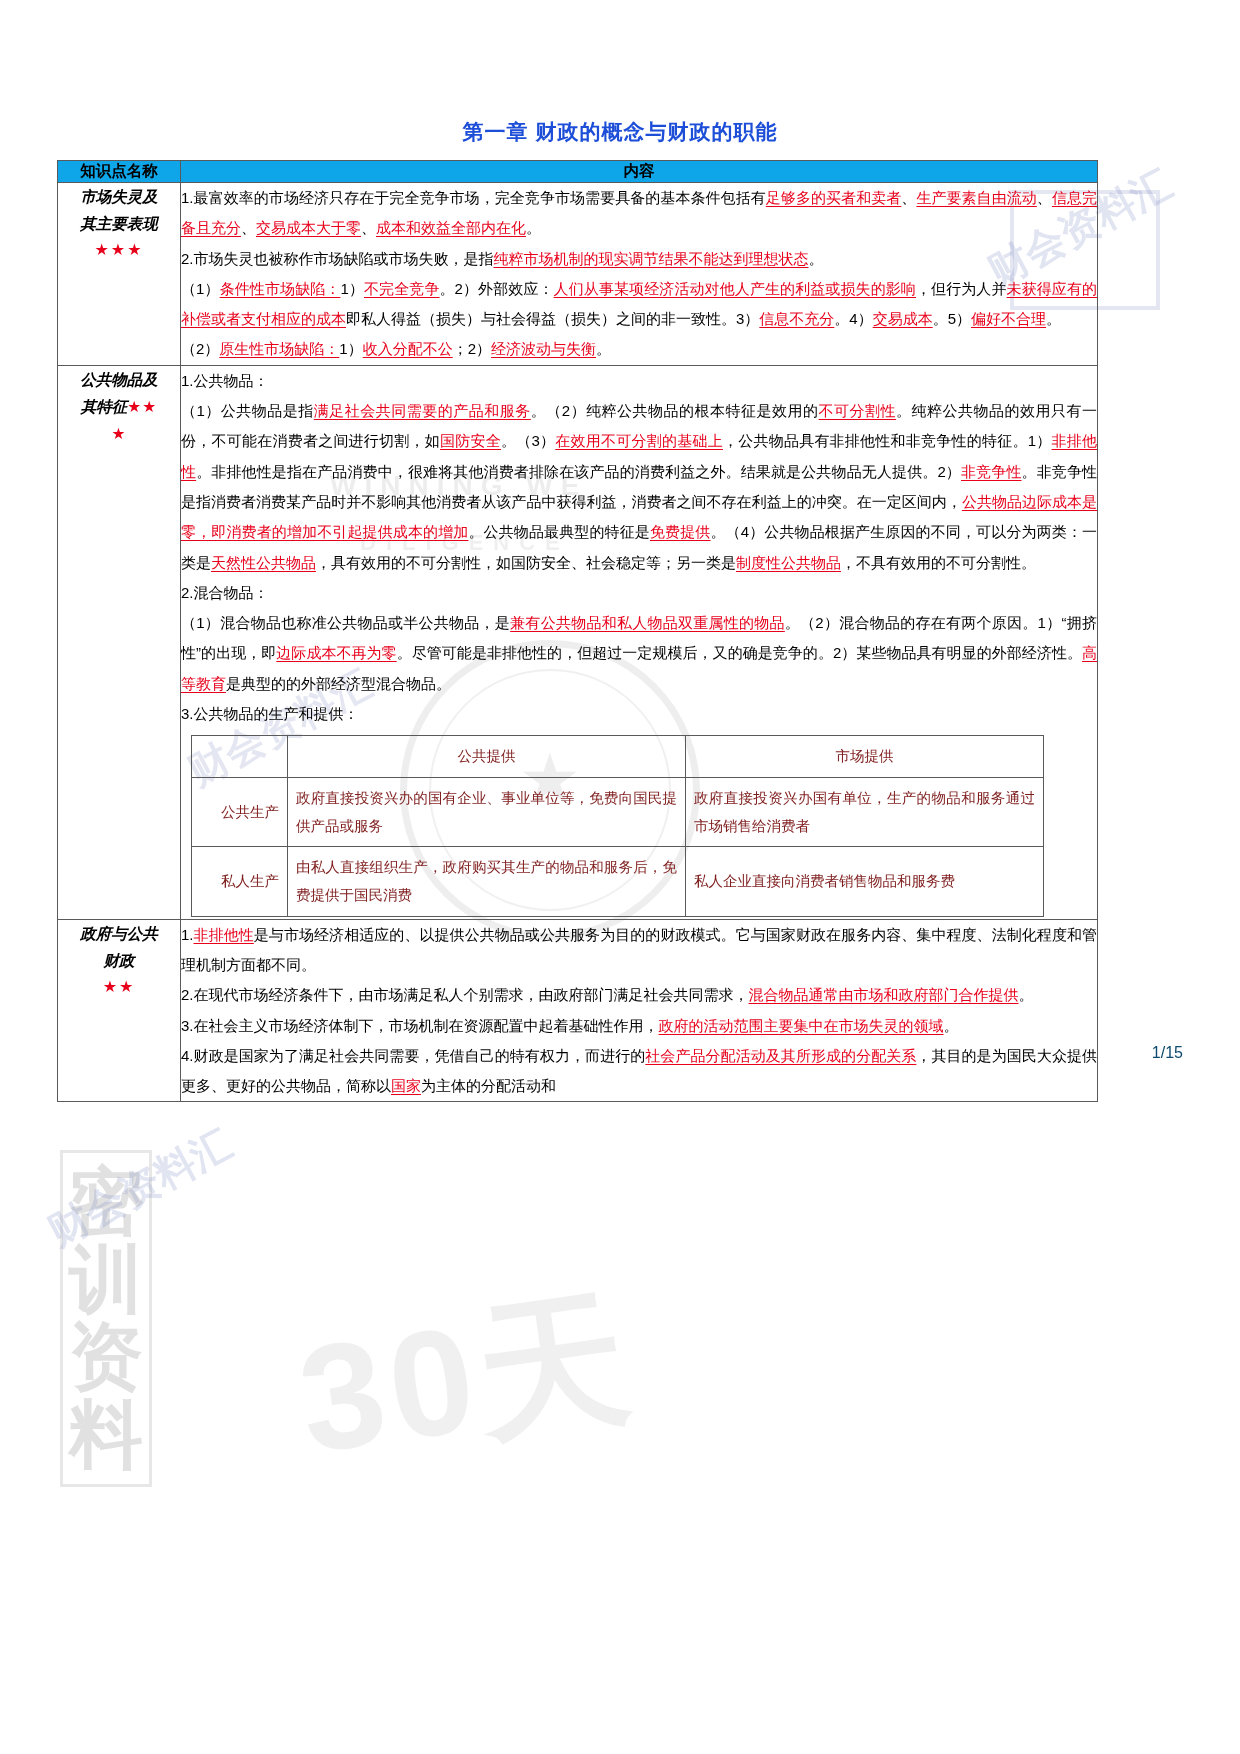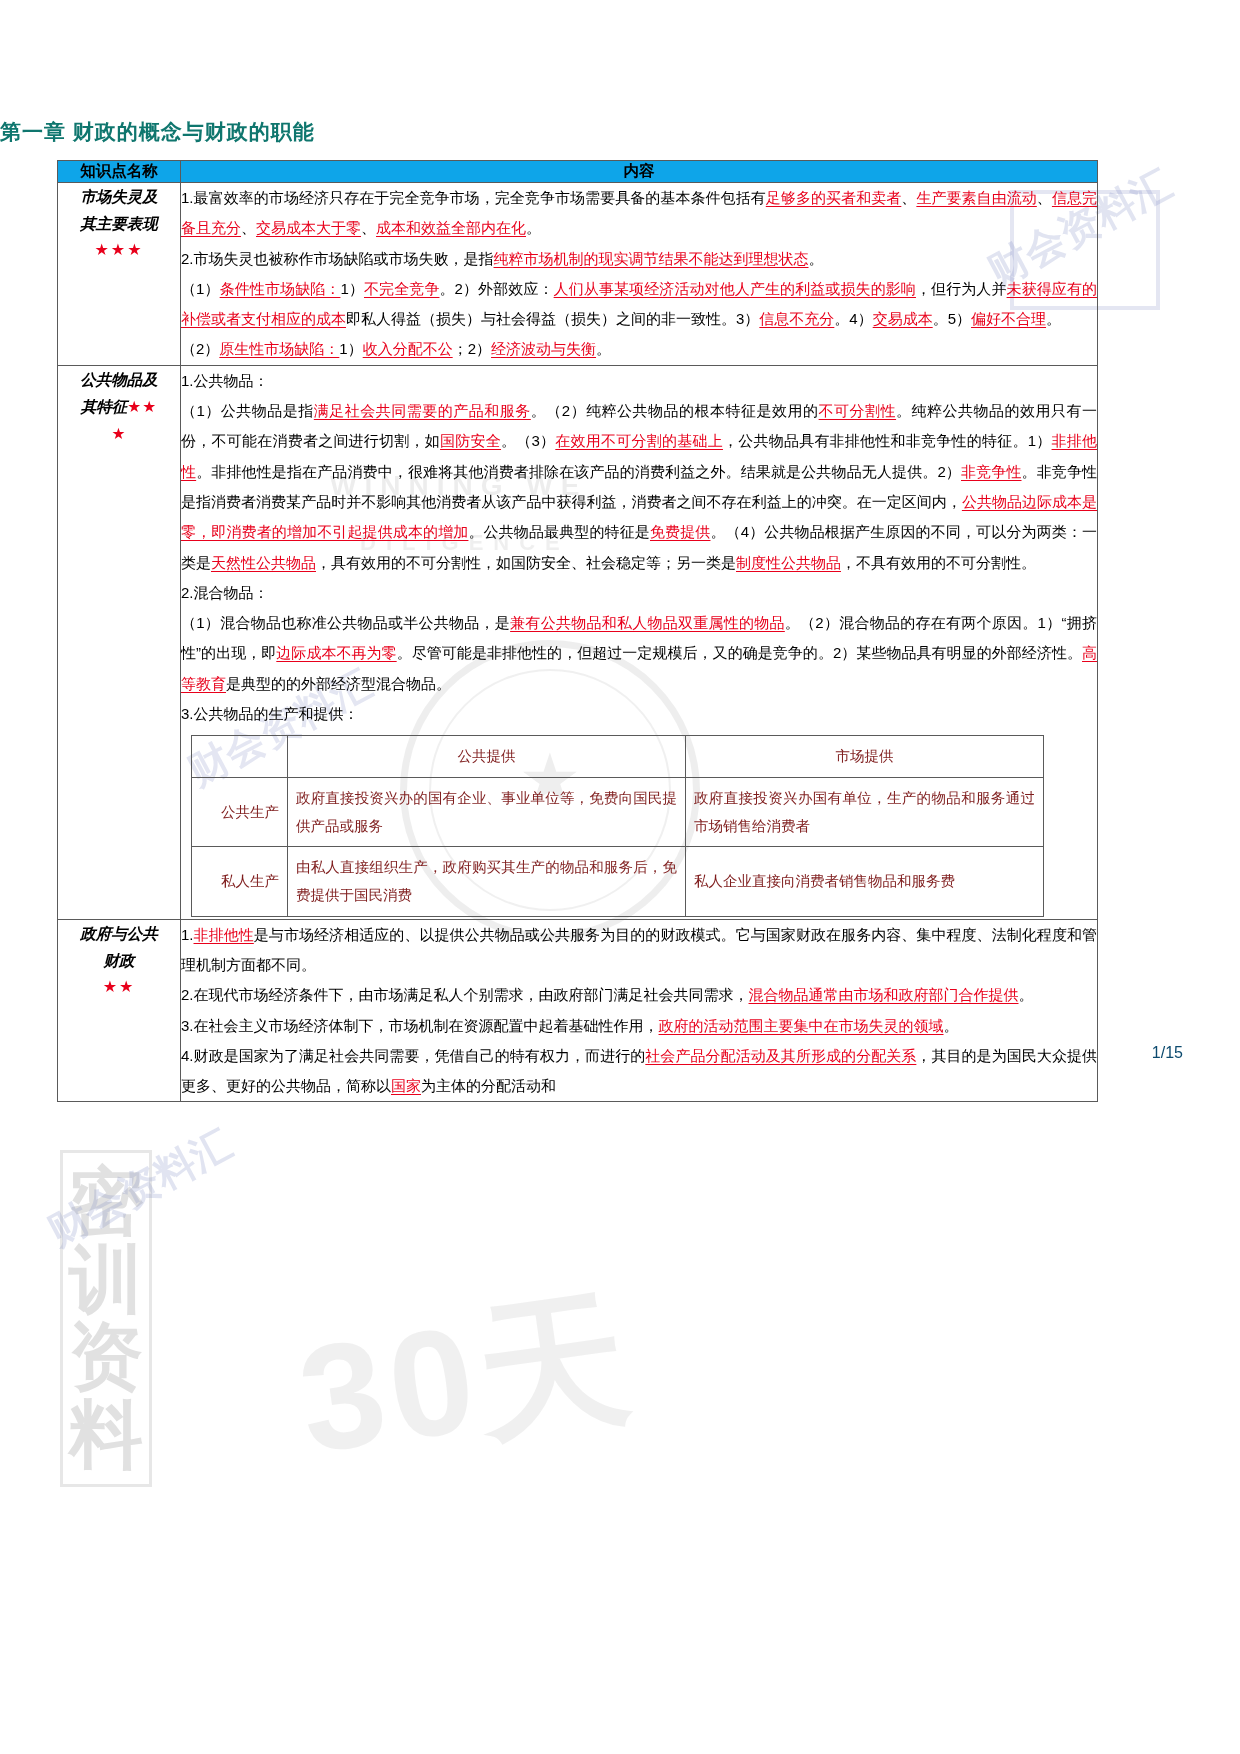--- a/index.html
+++ b/index.html
@@ -74,23 +74,24 @@
     border: 4px solid rgba(120,132,190,0.20);
   }
 
   
   .page {
     position: relative;
     z-index: 2;
     padding: 0;
   }
   .doc-title {
+    text-align: center;
     font-size: 21px;
     font-weight: bold;
-    color: #0f766e;
+    color: #1d4ed8;
     margin: 0;
     padding: 118px 0 14px 0;
     letter-spacing: 1px;
   }
 
   table.main {
     border-collapse: collapse;
     width: 1040px;
     margin: 0 0 0 57px;
     table-layout: fixed;

